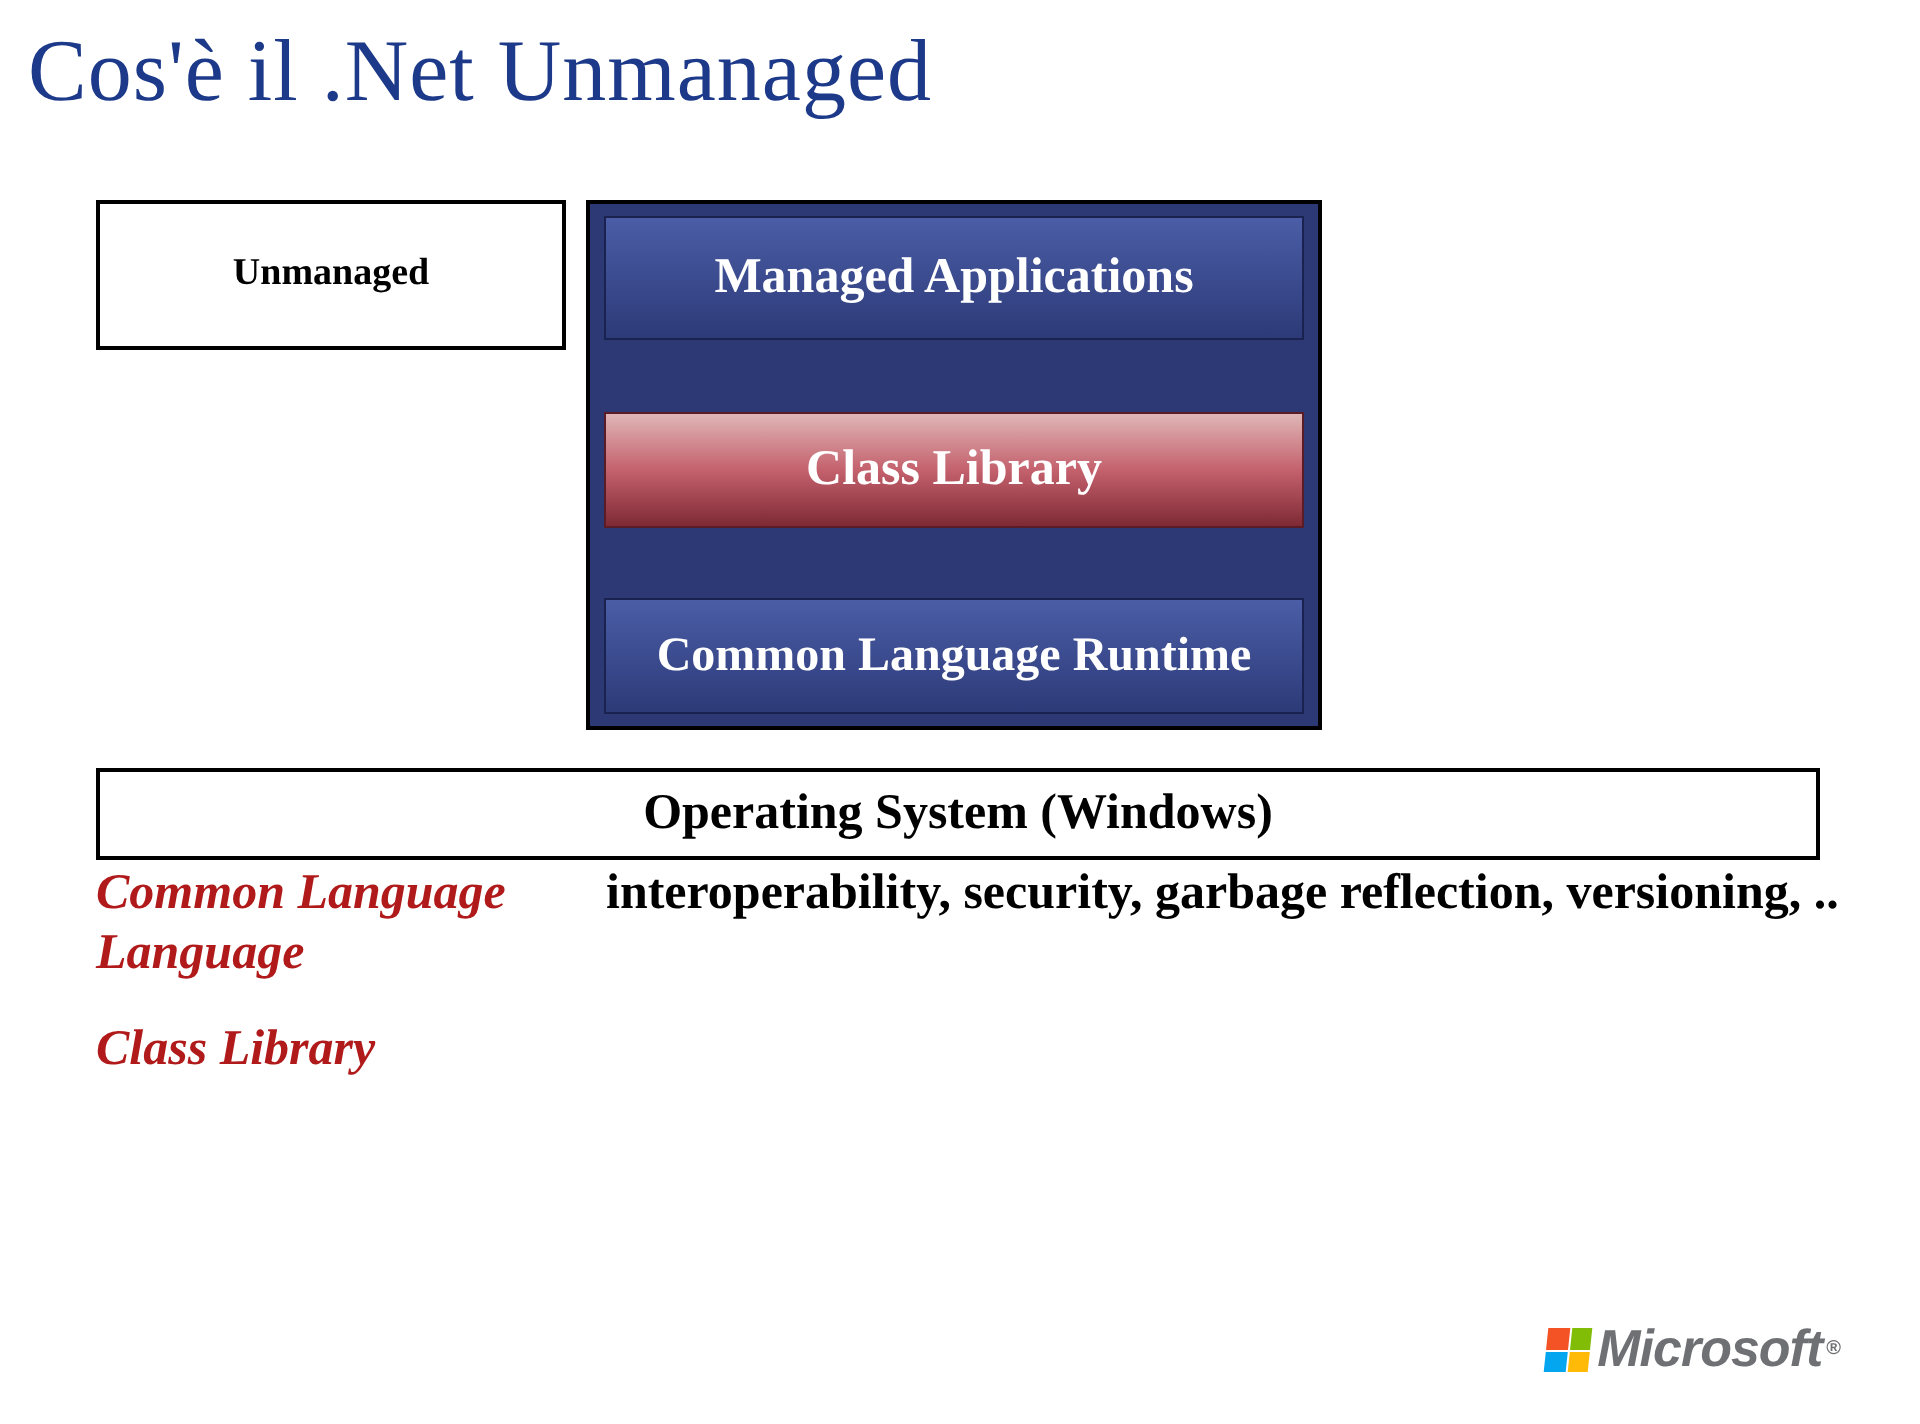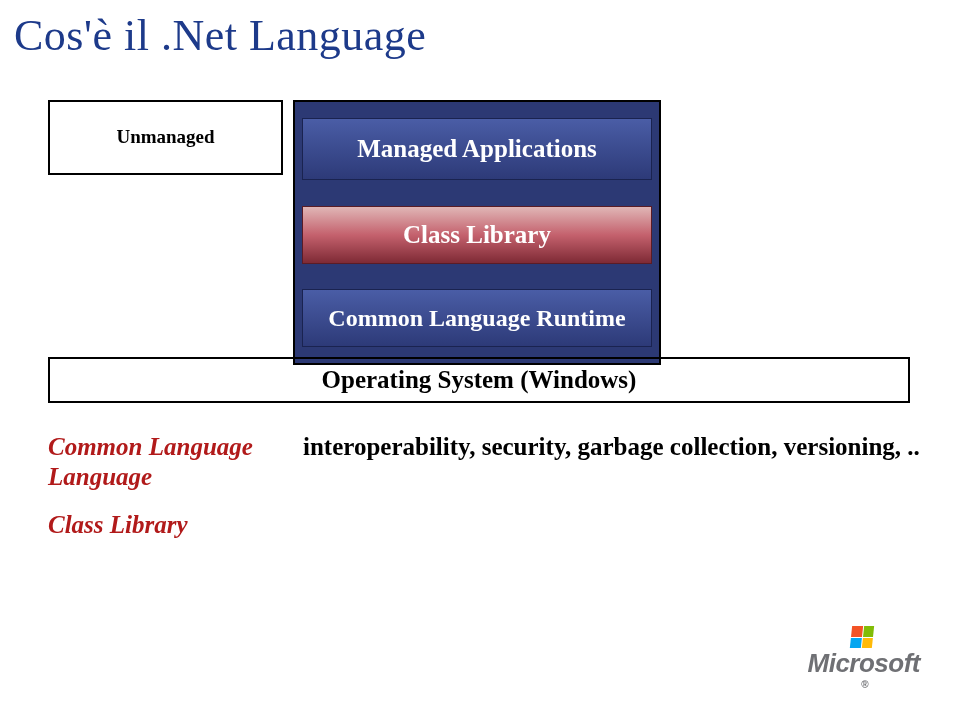--- a/index.html
+++ b/index.html
@@ -48,21 +48,20 @@
     bottom: 22px;
     right: 40px;
     display: flex;
     align-items: center;
     font-family: "Segoe UI", Arial, sans-serif;
     font-weight: 600;
     font-style: italic;
     color: #6f7074;
     font-size: 26px;
     letter-spacing: -0.5px;
-    flex-direction: column;
   }
   .ms-logo .flag {
     width: 22px; height: 22px;
     display: grid;
     grid-template-columns: 1fr 1fr;
     grid-template-rows: 1fr 1fr;
     gap: 1px;
     margin-right: 4px;
     transform: skewX(-6deg);
   }
@@ -70,41 +69,41 @@
   .ms-logo .flag div:nth-child(2){background:#81bc06;}
   .ms-logo .flag div:nth-child(3){background:#05a6f0;}
   .ms-logo .flag div:nth-child(4){background:#ffba08;}
   .ms-logo sup { font-size: 10px; font-style: normal; vertical-align: super; margin-left:2px;}
   
   .abs { position: absolute; }
 </style>
 </head>
 <body>
 
-<div class="title">Cos'è il .Net Language</div>
+<div class="title">Cos'è il .Net Unmanaged</div>
 
 <div class="abs" style="top:100px; left:48px; width:235px; height:75px; border:2px solid #000; display:flex; flex-direction:column; align-items:center; justify-content:center; font-weight:bold; font-size:19px; line-height:1.1;">
   <span>Unmanaged</span>
 </div>
 
-<div class="abs" style="top:100px; left:293px; width:368px; height:265px; border:2px solid #000; background:#2c3974; padding:16px 7px; display:flex; flex-direction:column; justify-content:space-between;">
+<div class="abs" style="top:100px; left:293px; width:368px; height:265px; border:2px solid #000; background:#2c3974; padding:6px 7px; display:flex; flex-direction:column; justify-content:space-between;">
   <div style="height:62px; background:linear-gradient(#4a5da6,#2d3a78); border:1px solid #1a2350; color:#fff; font-weight:bold; font-size:25px; display:flex; align-items:center; justify-content:center;">Managed Applications</div>
   <div style="height:58px; background:linear-gradient(#e0b6b6,#c4616d 50%,#7e2a35); border:1px solid #5a1c26; color:#fff; font-weight:bold; font-size:25px; display:flex; align-items:center; justify-content:center;">Class Library</div>
   <div style="height:58px; background:linear-gradient(#4a5da6,#2d3a78); border:1px solid #1a2350; color:#fff; font-weight:bold; font-size:24px; display:flex; align-items:center; justify-content:center;">Common Language Runtime</div>
 </div>
 
-<div class="abs" style="top:357px; left:48px; width:862px; height:46px; border:2px solid #000; display:flex; align-items:center; justify-content:center; font-weight:bold; font-size:25px;">Operating System (Windows)</div>
+<div class="abs" style="top:384px; left:48px; width:862px; height:46px; border:2px solid #000; display:flex; align-items:center; justify-content:center; font-weight:bold; font-size:25px;">Operating System (Windows)</div>
 
 <div class="defs">
   <div class="def-row">
     <div class="def-term">
       <span>Common Language</span>
       <span>Language</span>
     </div>
-    <div class="def-desc">interoperability, security, garbage collection, versioning, ..</div>
+    <div class="def-desc">interoperability, security, garbage reflection, versioning, ..</div>
   </div>
   <div class="def-row" style="margin-top:4px;">
     <div class="def-term">Class Library</div>
   </div>
 </div>
 
 <div class="ms-logo">
   <div class="flag">
     <div></div>
       <div></div>

